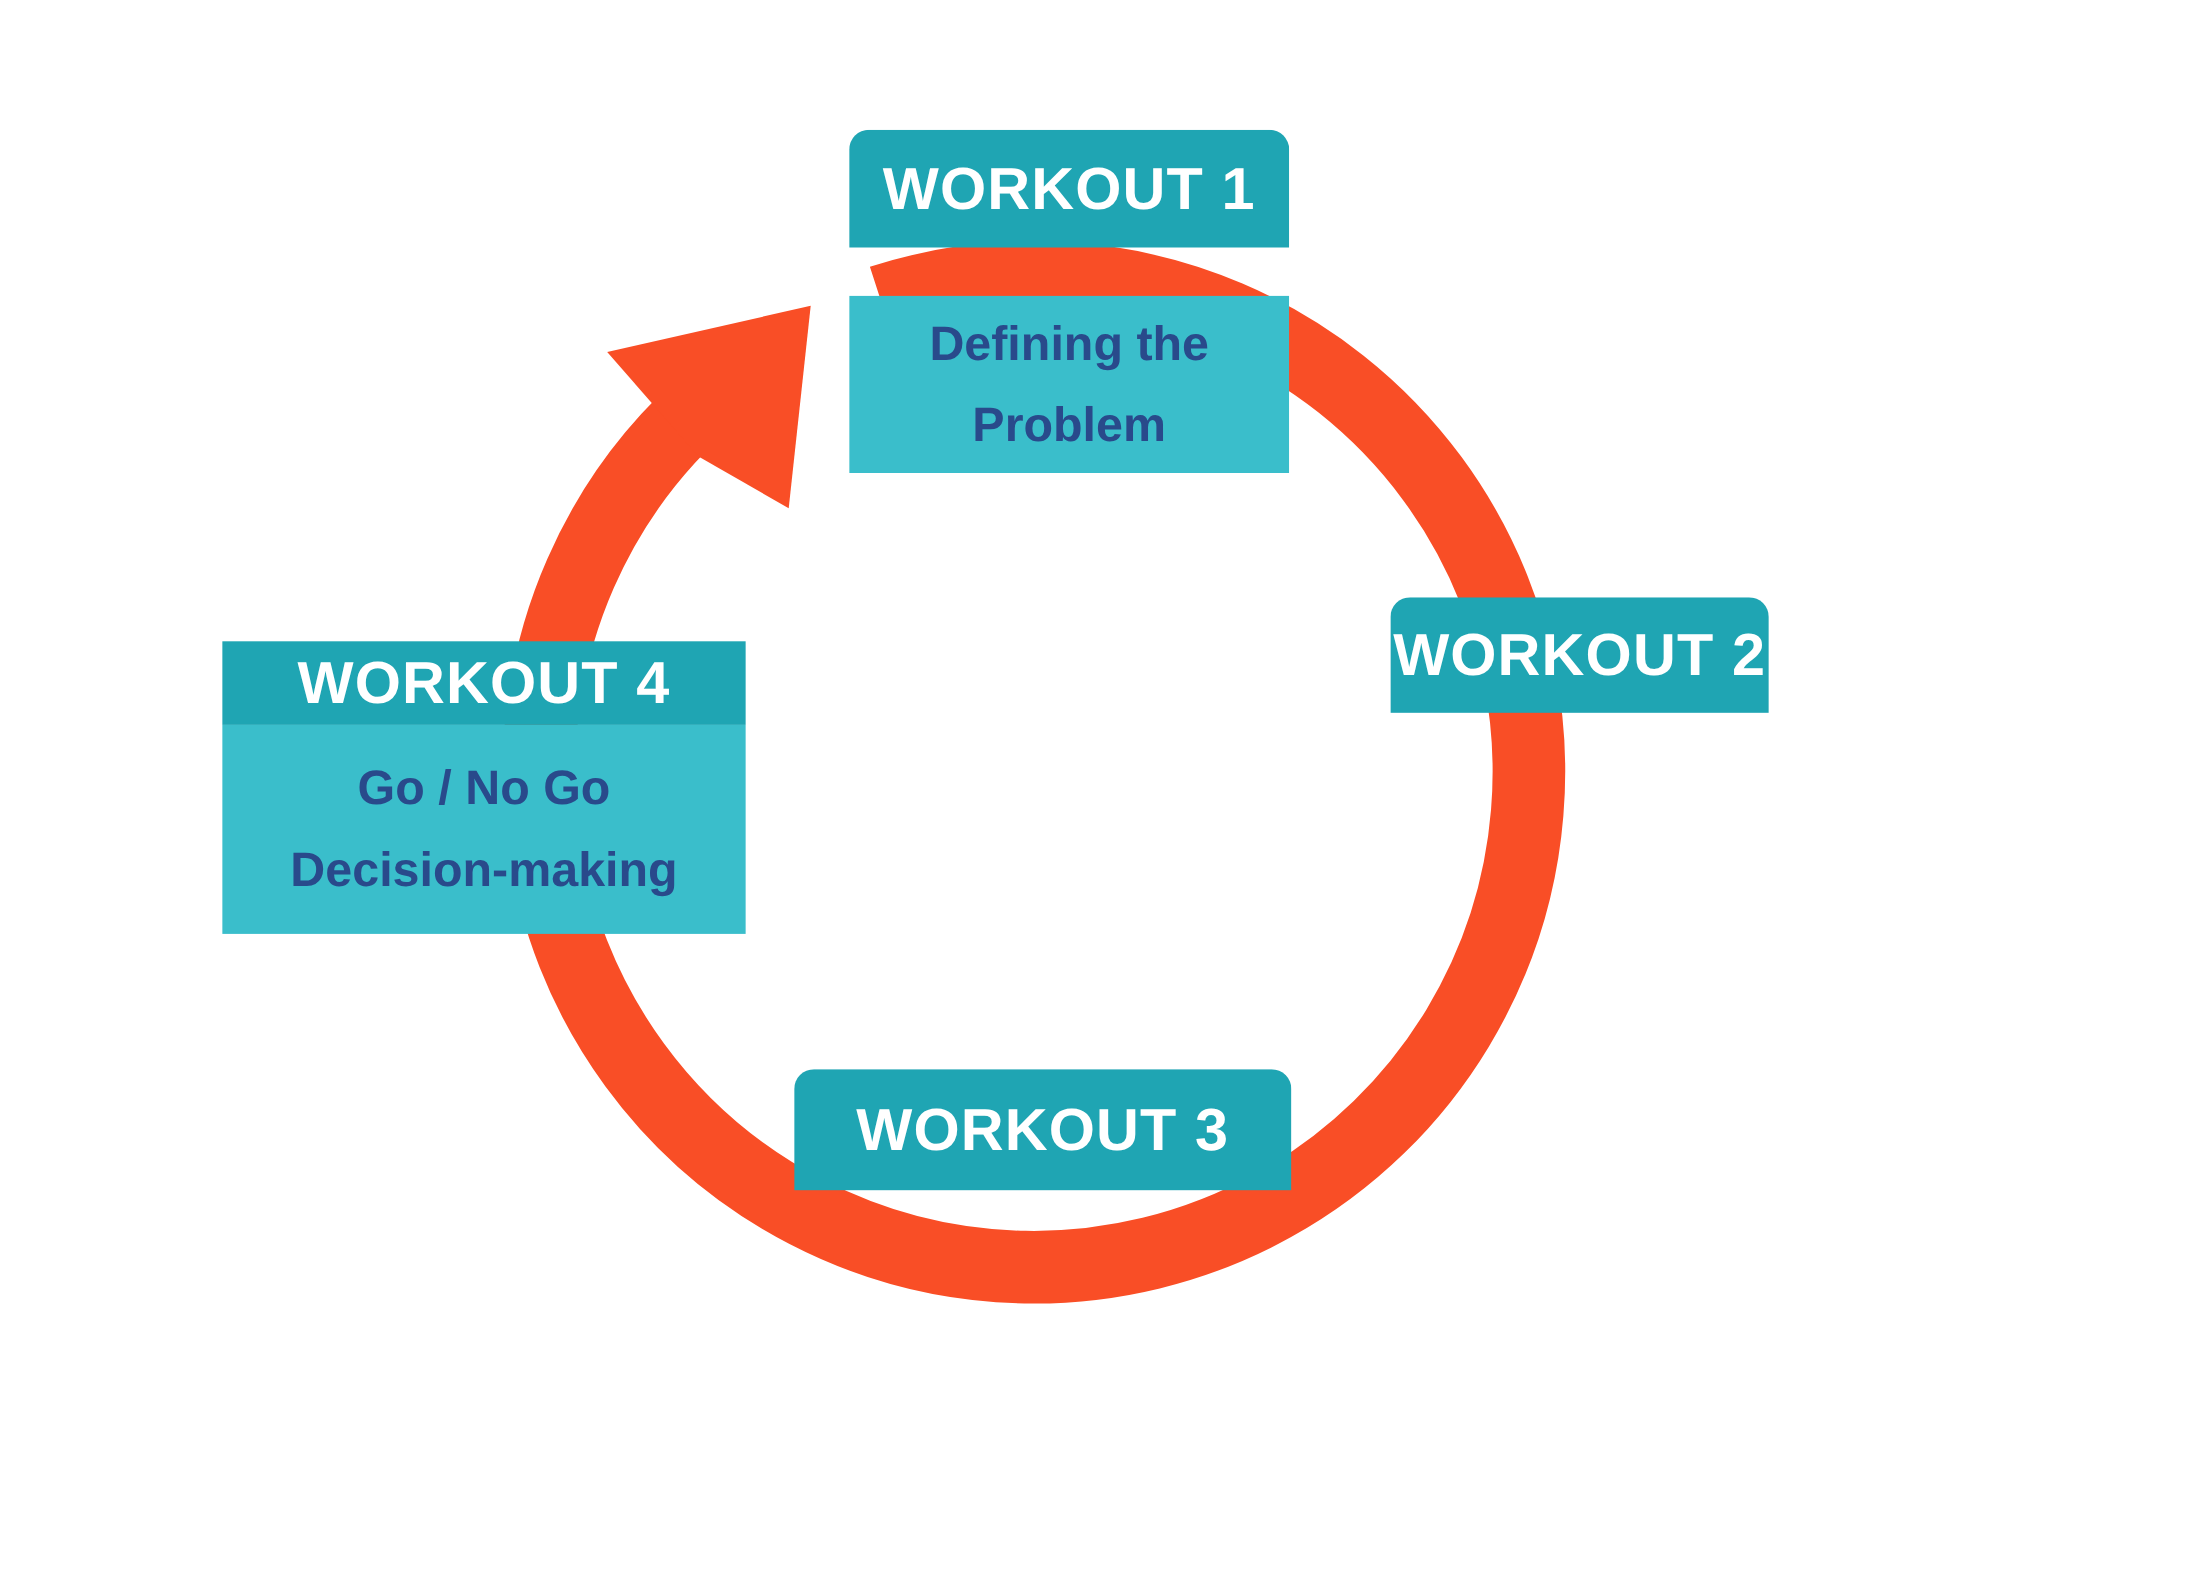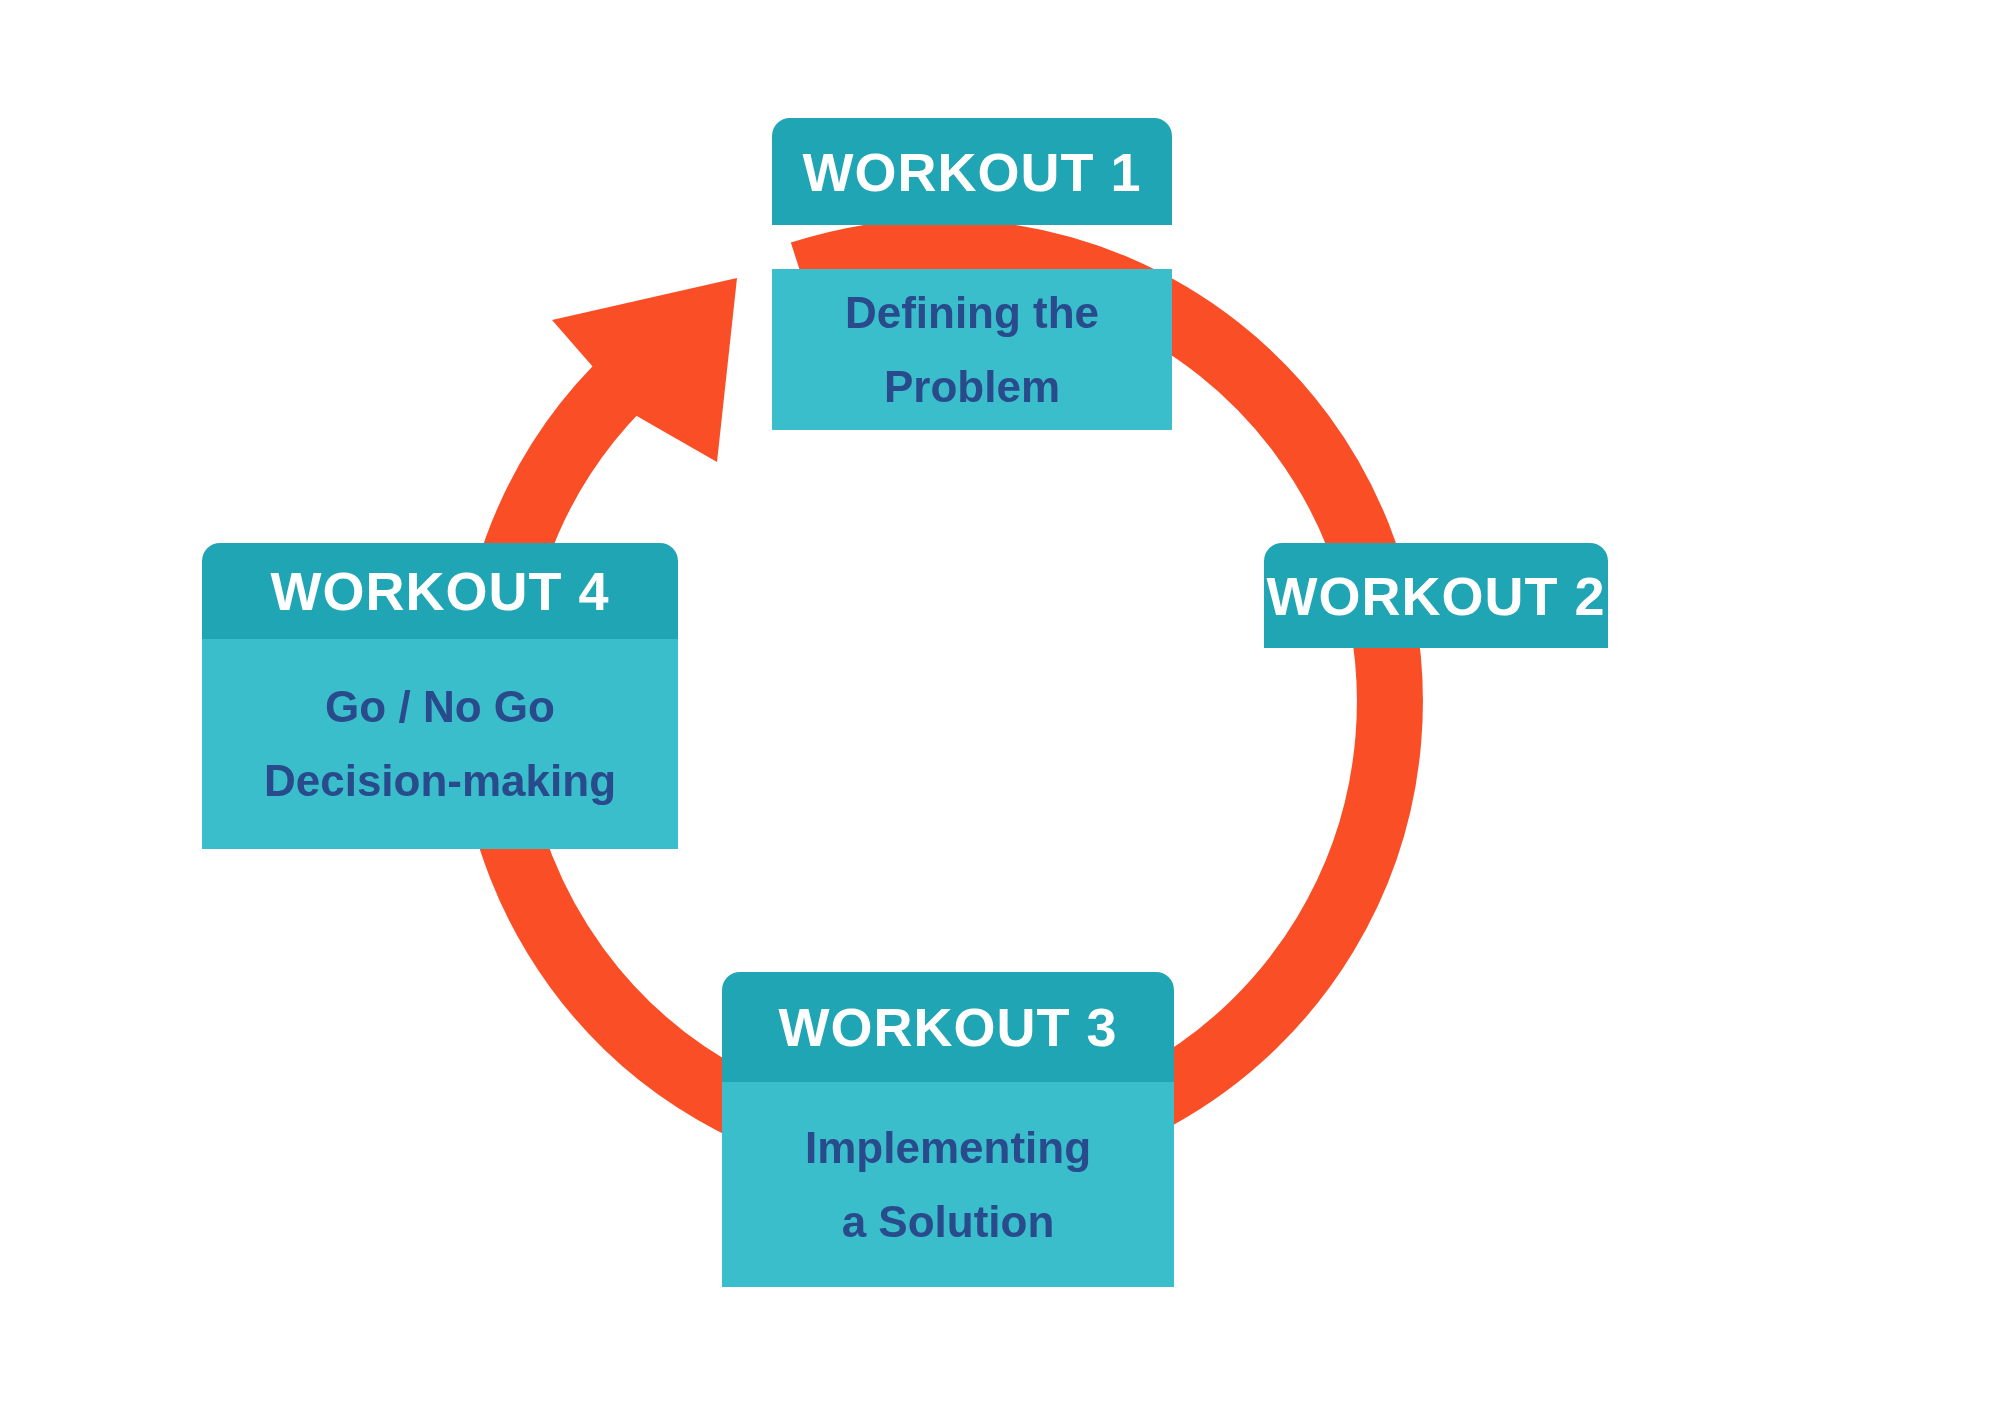--- a/index.html
+++ b/index.html
@@ -55,21 +55,21 @@
     flex: 1 1 auto;
   }
   
   .box1 { left: 772px;  top: 118px; width: 400px; height: 312px; gap: 44px; }
   .box1 .card-header { height: 107px; }
   .box2 { left: 1264px; top: 543px; width: 344px; height: 308px; }
   .box2 .card-header { height: 105px; }
   .box3 { left: 722px;  top: 972px; width: 452px; height: 315px; }
   .box3 .card-header { height: 110px; }
   .box4 { left: 202px;  top: 543px; width: 476px; height: 306px; }
-  .box4 .card-header { height: 96px; }
+  .box4 .card-header { height: 76px; margin-top: 40px; }
 </style>
 </head>
 <body>
 
 <div class="canvas">
 
   <svg class="ring-svg" viewBox="0 0 2000 1428" xmlns="http://www.w3.org/2000/svg">
     <path d="M 801 274 A 450 450 0 1 1 651 357" fill="none" stroke-width="66" stroke-linecap="butt" stroke="#F94E26"></path>
     <polygon points="737,278 717,462 635,415 552,320" fill="#F94E26"></polygon>
   </svg>
@@ -79,22 +79,20 @@
     <div class="card-body">Defining the
 Problem</div>
   </div>
 
   <div class="card box2">
     <div class="card-header">WORKOUT 2</div>
   </div>
 
   <div class="card box3">
     <div class="card-header">WORKOUT 3</div>
-    <div class="card-body">Implementing
-a Solution</div>
   </div>
 
   <div class="card box4">
     <div class="card-header">WORKOUT 4</div>
     <div class="card-body">Go / No Go
 Decision-making</div>
   </div>
 
 </div>
 

